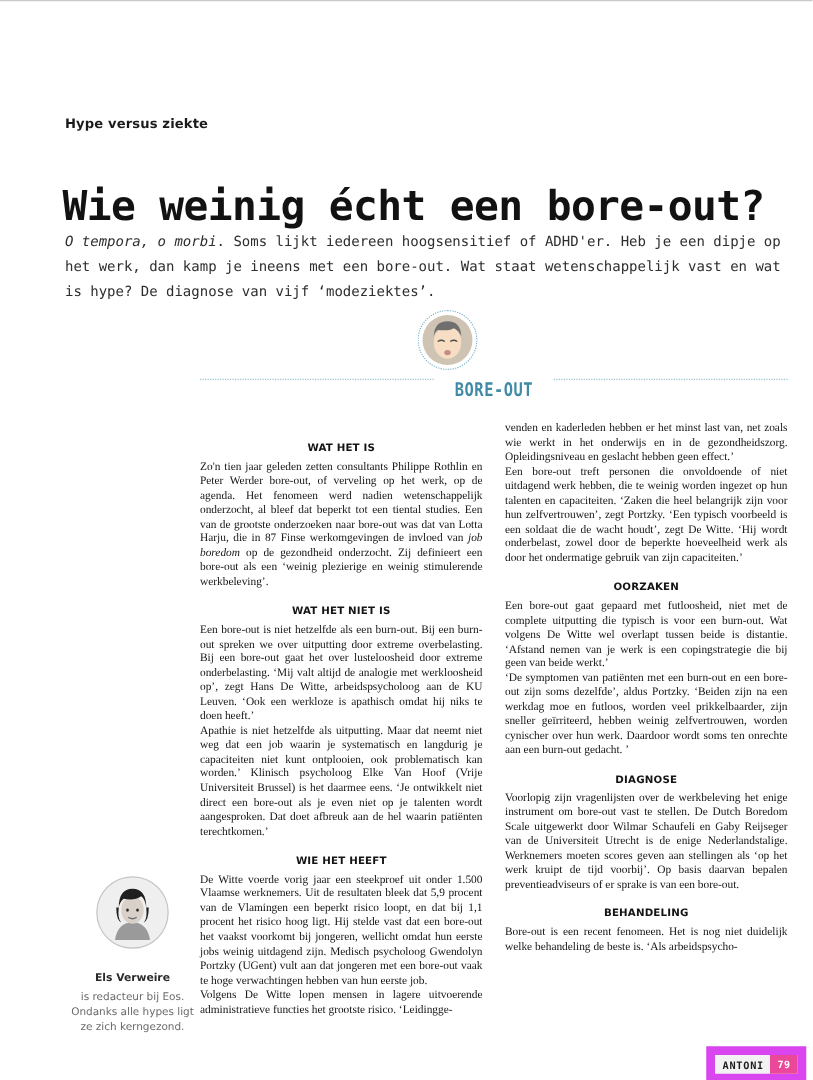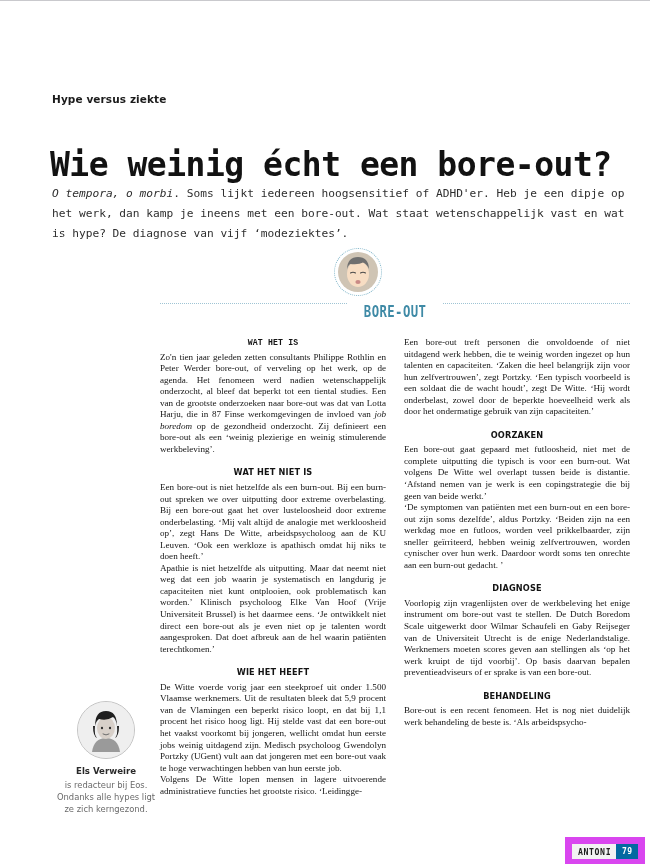--- a/index.html
+++ b/index.html
@@ -131,21 +131,21 @@
   .col p + p { margin-top: 0px; }
   .subhead {
     font-family: "DejaVu Sans", sans-serif;
     font-weight: 700;
     font-size: 8.2px;
     letter-spacing: .15px;
     text-align: center;
     margin: 12px 0 3px 0;
     color: #141414;
   }
-  .subhead.first { margin-top: 0; font-family: Liberation Mono, monospace; }
+  .subhead.first { margin-top: 16px; }
   .col i { font-style: italic; }
 
   
   .bio {
     position: absolute;
     left: 52px;
     top: 700px;
     width: 108px;
     text-align: center;
   }
@@ -153,21 +153,21 @@
     width: 56px;
     height: 56px;
     margin: 0 auto;
     border-radius: 50%;
     border: 1px solid #c4c4c4;
     overflow: hidden;
     background: #e9e9e9;
     position: relative;
   }
   .bio-name {
-    margin-top: 7px;
+    margin-top: 19px;
     font-family: "DejaVu Sans", sans-serif;
     font-weight: 700;
     font-size: 8.6px;
     color: #2a2a2a;
   }
   .bio-text {
     margin-top: 3px;
     font-family: "DejaVu Sans", sans-serif;
     font-size: 8.4px;
     line-height: 12px;
@@ -194,21 +194,21 @@
     font-size: 8.2px;
     letter-spacing: .6px;
     color: #1d1d1d;
   }
   .footer-page {
     display: flex;
     align-items: center;
     justify-content: center;
     min-width: 16px;
     padding: 0 3px;
-    background: #0369a1;
+    background: #ec4899;
     color: #ffffff;
     font-family: "DejaVu Sans Mono", monospace;
     font-weight: 700;
     font-size: 8px;
     letter-spacing: .3px;
   }
 </style>
 </head>
 <body>
 
@@ -244,28 +244,29 @@
         <div class="subhead first">WAT HET IS</div>
         <p class="para">Zo'n tien jaar geleden zetten consultants Philippe Rothlin en Peter Werder bore-out, of verveling op het werk, op de agenda. Het fenomeen werd nadien wetenschappelijk onderzocht, al bleef dat beperkt tot een tiental studies. Een van de grootste onderzoeken naar bore-out was dat van Lotta Harju, die in 87 Finse werkomgevingen de invloed van <i>job boredom</i> op de gezondheid onderzocht. Zij definieert een bore-out als een ‘weinig plezierige en weinig stimulerende werkbeleving’.</p>
         <div class="subhead">WAT HET NIET IS</div>
         <p class="para">Een bore-out is niet hetzelfde als een burn-out. Bij een burn-out spreken we over uitputting door extreme overbelasting. Bij een bore-out gaat het over lusteloosheid door extreme onderbelasting. ‘Mij valt altijd de analogie met werkloosheid op’, zegt Hans De Witte, arbeidspsycholoog aan de KU Leuven. ‘Ook een werkloze is apathisch omdat hij niks te doen heeft.’</p>
         <p class="para">Apathie is niet hetzelfde als uitputting. Maar dat neemt niet weg dat een job waarin je systematisch en langdurig je capaciteiten niet kunt ontplooien, ook problematisch kan worden.’ Klinisch psycholoog Elke Van Hoof (Vrije Universiteit Brussel) is het daarmee eens. ‘Je ontwikkelt niet direct een bore-out als je even niet op je talenten wordt aangesproken. Dat doet afbreuk aan de hel waarin patiënten terechtkomen.’</p>
         <div class="subhead">WIE HET HEEFT</div>
         <p class="para">De Witte voerde vorig jaar een steekproef uit onder 1.500 Vlaamse werknemers. Uit de resultaten bleek dat 5,9 procent van de Vlamingen een beperkt risico loopt, en dat bij 1,1 procent het risico hoog ligt. Hij stelde vast dat een bore-out het vaakst voorkomt bij jongeren, wellicht omdat hun eerste jobs weinig uitdagend zijn. Medisch psycholoog Gwendolyn Portzky (UGent) vult aan dat jongeren met een bore-out vaak te hoge verwachtingen hebben van hun eerste job.</p>
         <p class="para">Volgens De Witte lopen mensen in lagere uitvoerende administratieve functies het grootste risico. ‘Leidingge-</p>
       </div>
     <div class="col" id="col-right">
+        <p class="para">venden en kaderleden hebben er het minst last van, net zoals wie werkt in het onderwijs en in de gezondheidszorg. Opleidingsniveau en geslacht hebben geen effect.’</p>
         <p class="para">Een bore-out treft personen die onvoldoende of niet uitdagend werk hebben, die te weinig worden ingezet op hun talenten en capaciteiten. ‘Zaken die heel belangrijk zijn voor hun zelfvertrouwen’, zegt Portzky. ‘Een typisch voorbeeld is een soldaat die de wacht houdt’, zegt De Witte. ‘Hij wordt onderbelast, zowel door de beperkte hoeveelheid werk als door het ondermatige gebruik van zijn capaciteiten.’</p>
         <div class="subhead">OORZAKEN</div>
         <p class="para">Een bore-out gaat gepaard met futloosheid, niet met de complete uitputting die typisch is voor een burn-out. Wat volgens De Witte wel overlapt tussen beide is distantie. ‘Afstand nemen van je werk is een copingstrategie die bij geen van beide werkt.’</p>
         <p class="para">‘De symptomen van patiënten met een burn-out en een bore-out zijn soms dezelfde’, aldus Portzky. ‘Beiden zijn na een werkdag moe en futloos, worden veel prikkelbaarder, zijn sneller geïrriteerd, hebben weinig zelfvertrouwen, worden cynischer over hun werk. Daardoor wordt soms ten onrechte aan een burn-out gedacht. ’</p>
         <div class="subhead">DIAGNOSE</div>
         <p class="para">Voorlopig zijn vragenlijsten over de werkbeleving het enige instrument om bore-out vast te stellen. De Dutch Boredom Scale uitgewerkt door Wilmar Schaufeli en Gaby Reijseger van de Universiteit Utrecht is de enige Nederlandstalige. Werknemers moeten scores geven aan stellingen als ‘op het werk kruipt de tijd voorbij’. Op basis daarvan bepalen preventieadviseurs of er sprake is van een bore-out.</p>
         <div class="subhead">BEHANDELING</div>
-        <p class="para">Bore-out is een recent fenomeen. Het is nog niet duidelijk werk behandeling de beste is. ‘Als arbeidspsycho-</p>
+        <p class="para">Bore-out is een recent fenomeen. Het is nog niet duidelijk welke behandeling de beste is. ‘Als arbeidspsycho-</p>
       </div>
   </div>
 
   <div class="bio">
     <div class="bio-photo">
       <svg width="56" height="56" viewBox="0 0 56 56">
         <rect width="56" height="56" fill="#efefef"></rect>
         <path d="M14 50 q2 -14 14 -14 q12 0 14 14 Z" fill="#9a9a9a"></path>
         <ellipse cx="28" cy="26" rx="9" ry="11" fill="#d8d0c9"></ellipse>
         <path d="M17 24 q0 -15 11 -15 q11 0 11 15 q-1 -7 -4 -9 q-6 4 -14 2 q-3 2 -4 7 Z" fill="#1f1f1f"></path>

